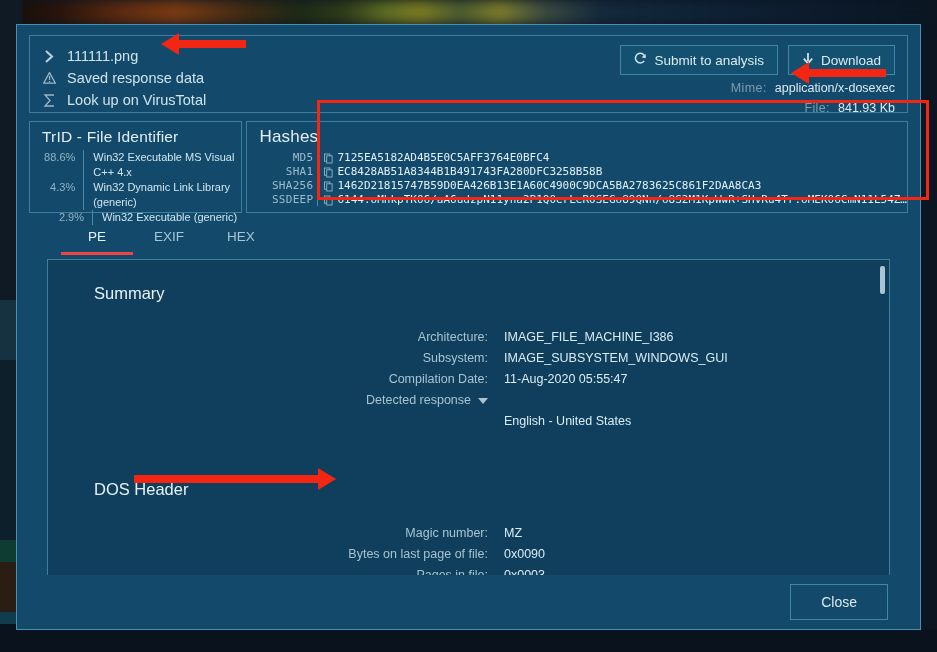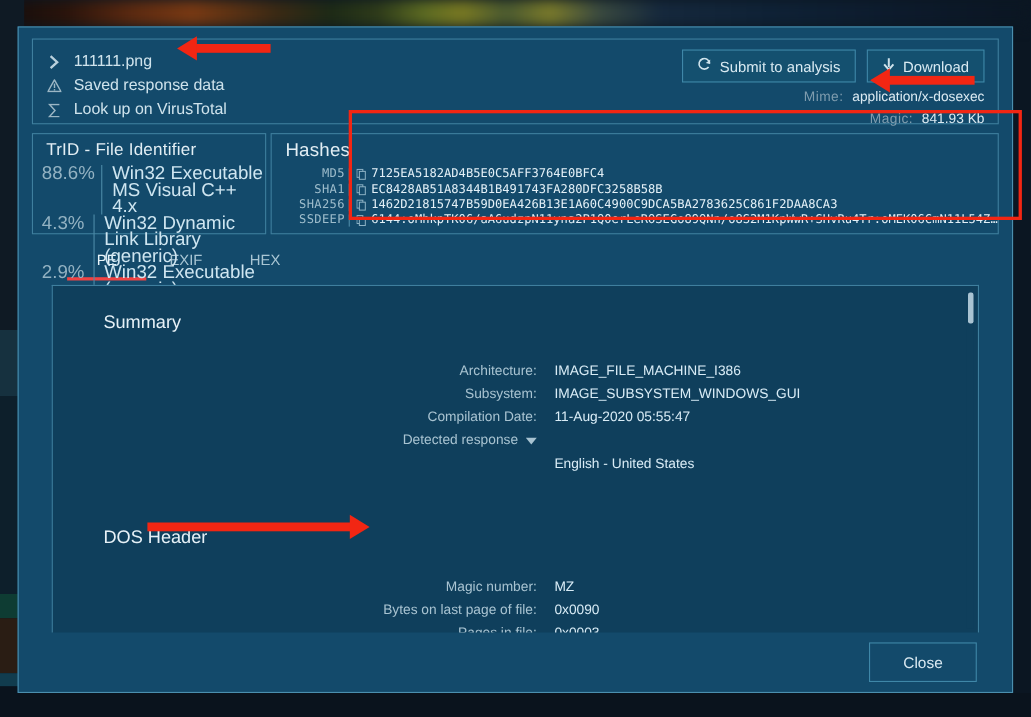--- a/index.html
+++ b/index.html
@@ -67,21 +67,21 @@
 
   
   .panels { display: flex; gap: 0; margin: 8px 12px 0 12px; height: 92px; }
   .panel { border: 1px solid #3f7f9e; background: #134a6b; position: relative; }
   .panel-trid { width: 285px; }
   .panel-hash { flex: 1; margin-left: 4px; }
   .panel-title { font-size: 15.5px; color: #e2eef4; padding: 6px 0 4px 12px;
     letter-spacing: .2px; }
   .panel-hash .panel-title { font-size: 17px; padding-top: 5px; }
 
-  .trid-row { display: flex; font-size: 17px; line-height: 15px; padding-left: 8px; }
+  .trid-row { display: flex; font-size: 11px; line-height: 15px; padding-left: 8px; }
   .trid-pct { width: 46px; text-align: right; color: #93b2c2; }
   .trid-desc { color: #cfe6f1; padding-left: 9px; margin-left: 8px;
     border-left: 1px solid #4d8aa7; }
 
   .hash-row { display: flex; align-items: center; font-size: 11px;
     line-height: 14px; font-family: "DejaVu Sans Mono", monospace; }
   .hash-lbl { width: 66px; text-align: right; color: #9dbccb; letter-spacing: .3px; }
   .hash-copy { width: 16px; display: flex; justify-content: center;
     color: #8fb4c6; margin: 0 4px; border-left: 1px solid #4d8aa7;
     padding-left: 6px; cursor: pointer; }
@@ -204,21 +204,21 @@
                 </svg>
             </span>
             <span>Download</span>
           </div>
         </div>
         <div class="meta-row">
           <span class="meta-lbl">Mime:</span>
           <span class="meta-val">application/x-dosexec</span>
         </div>
         <div class="meta-row">
-          <span class="meta-lbl">Magic:</span>
+          <span class="meta-lbl">File:</span>
           <span class="meta-val">841.93 Kb</span>
         </div>
       </div>
     </div>
 
     <div class="panels">
 
       <div class="panel panel-trid">
         <div class="panel-title">TrID - File Identifier</div>
         <div>

